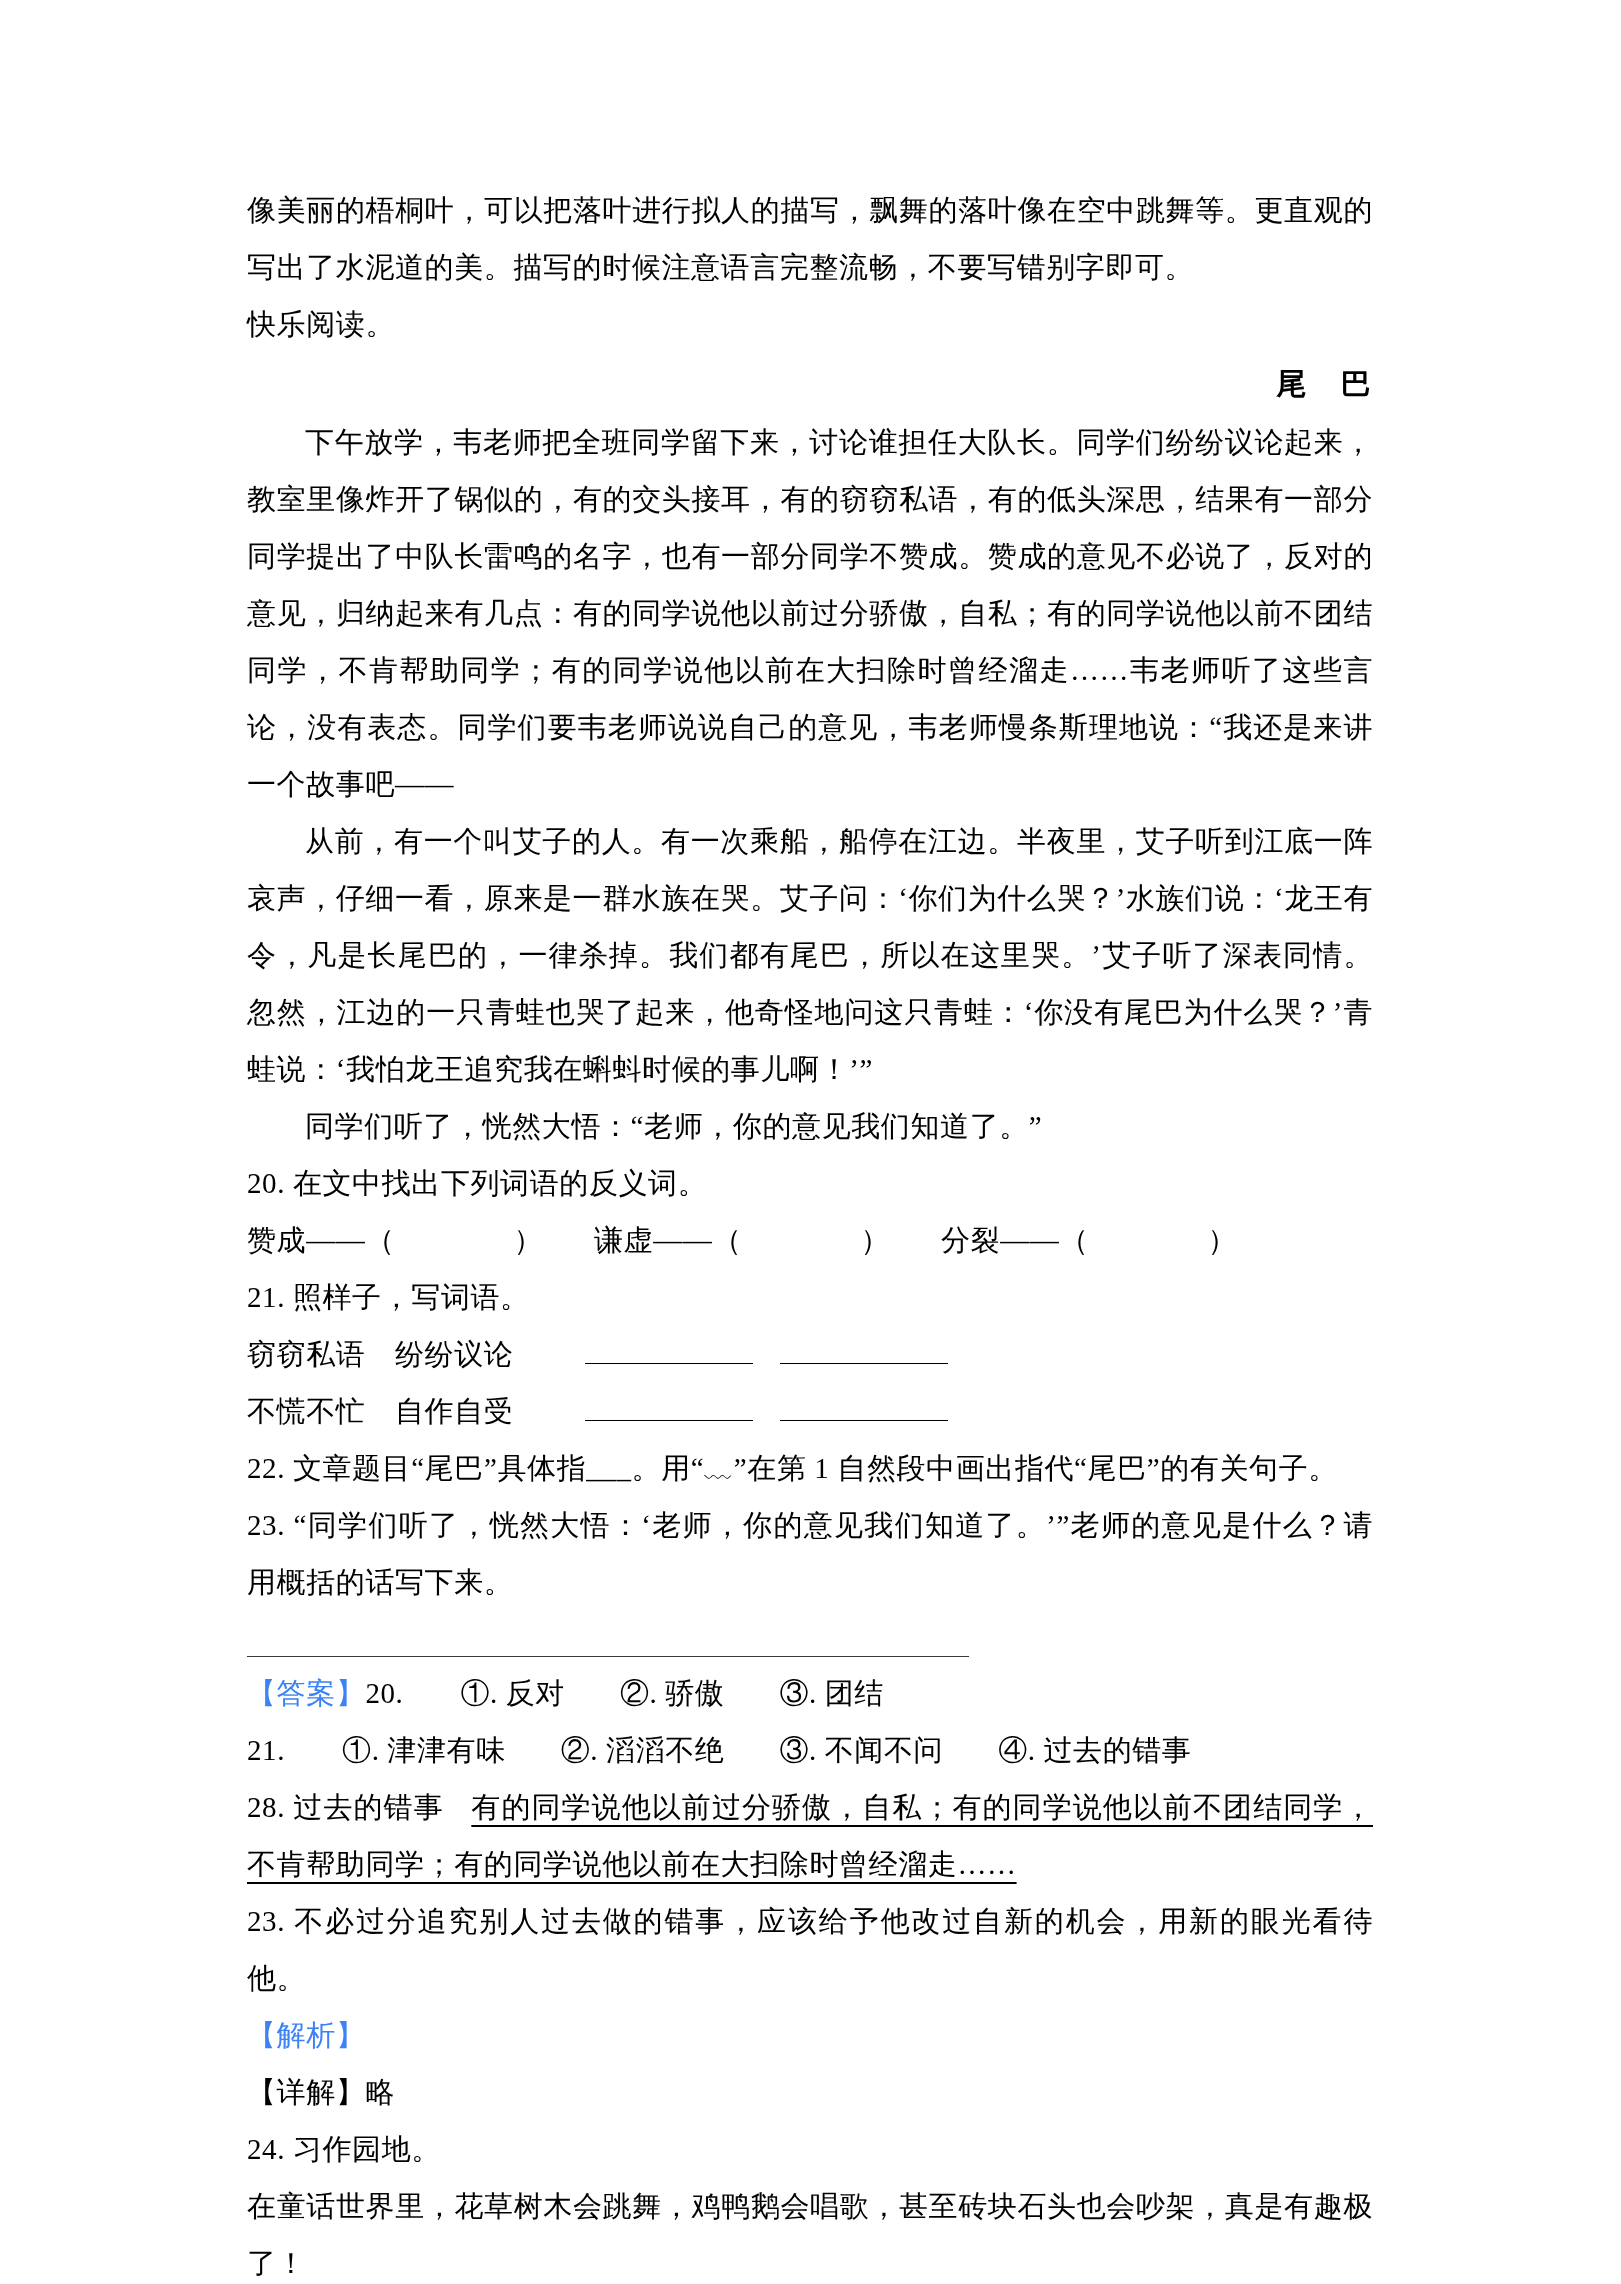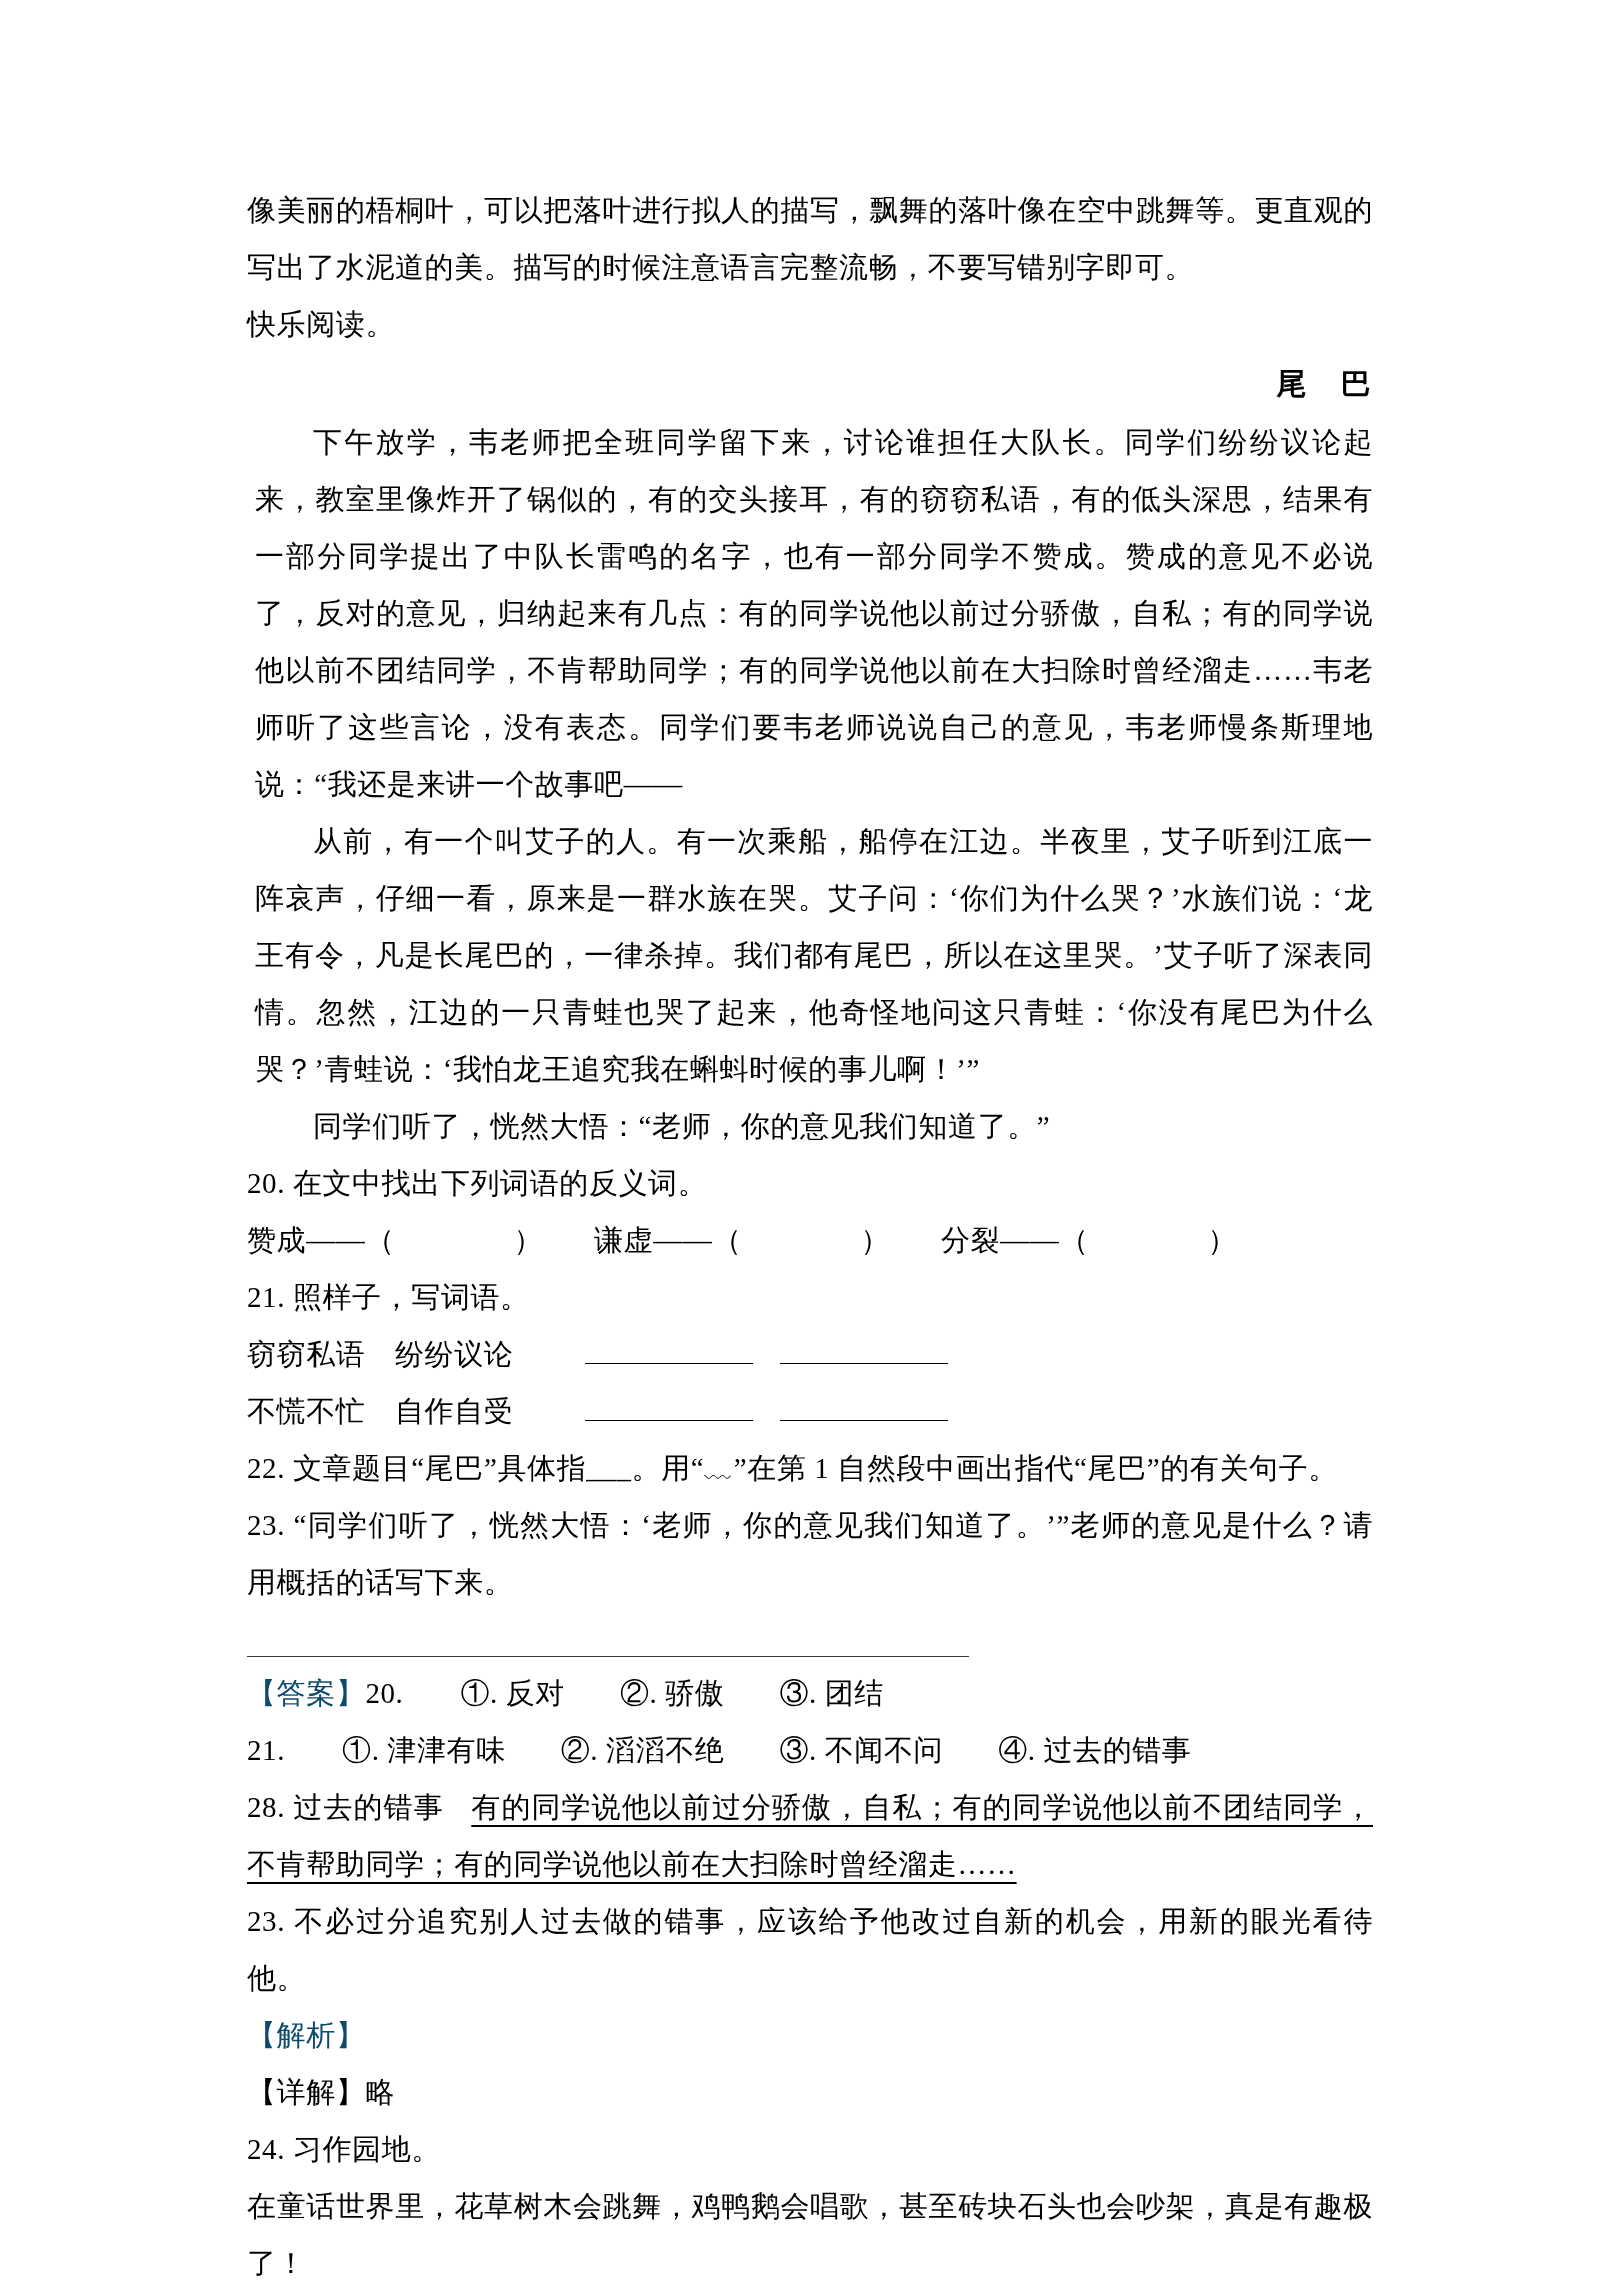--- a/index.html
+++ b/index.html
@@ -15,21 +15,21 @@
     width: 1621px;
     height: 2284px;
     padding: 182px 248px 0 247px;
   }
   .para {
     font-size: 29px;
     line-height: 57px;
     text-align: justify;
     letter-spacing: 0.6px;
   }
-  .indent { text-indent: 2em; margin-left: 8px; }
+  .indent { text-indent: 2em; }
   .title {
     font-size: 30px;
     line-height: 61px;
     font-weight: bold;
     text-align: right;
     letter-spacing: 2.2px;
   }
   .pair { margin-right: 51px; }
   .pair:last-child { margin-right: 0; }
   .blank {
@@ -40,21 +40,21 @@
     vertical-align: baseline;
   }
   .blank-gap1 { margin-left: 72px; }
   .blank-gap2 { margin-left: 26.5px; }
   .divider {
     width: 722px;
     height: 0;
     border-top: 1.7px solid #3a3a3a;
     margin: 45px 0 7.7px 0;
   }
-  .blue { color: #0c4a6e; }
+  .blue { color: #3b82f6; }
   .ans-num { margin-right: 57px; }
   .ans-item { margin-right: 55px; }
   .ans-item:last-child { margin-right: 0; }
   .ans-prefix { margin-right: 27.6px; }
   .underline {
     text-decoration: underline;
     text-decoration-thickness: 1.7px;
     text-underline-offset: 7.7px;
   }
 </style>

